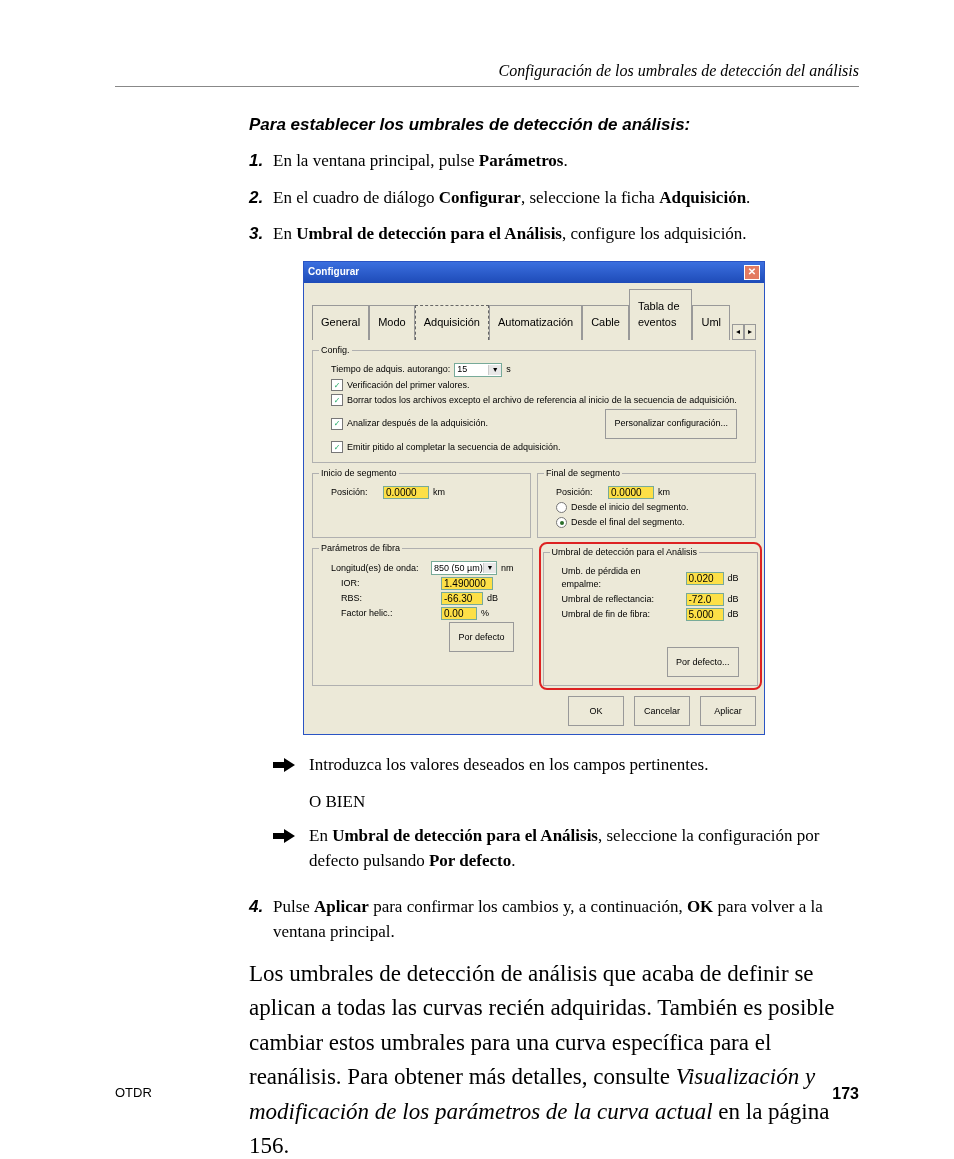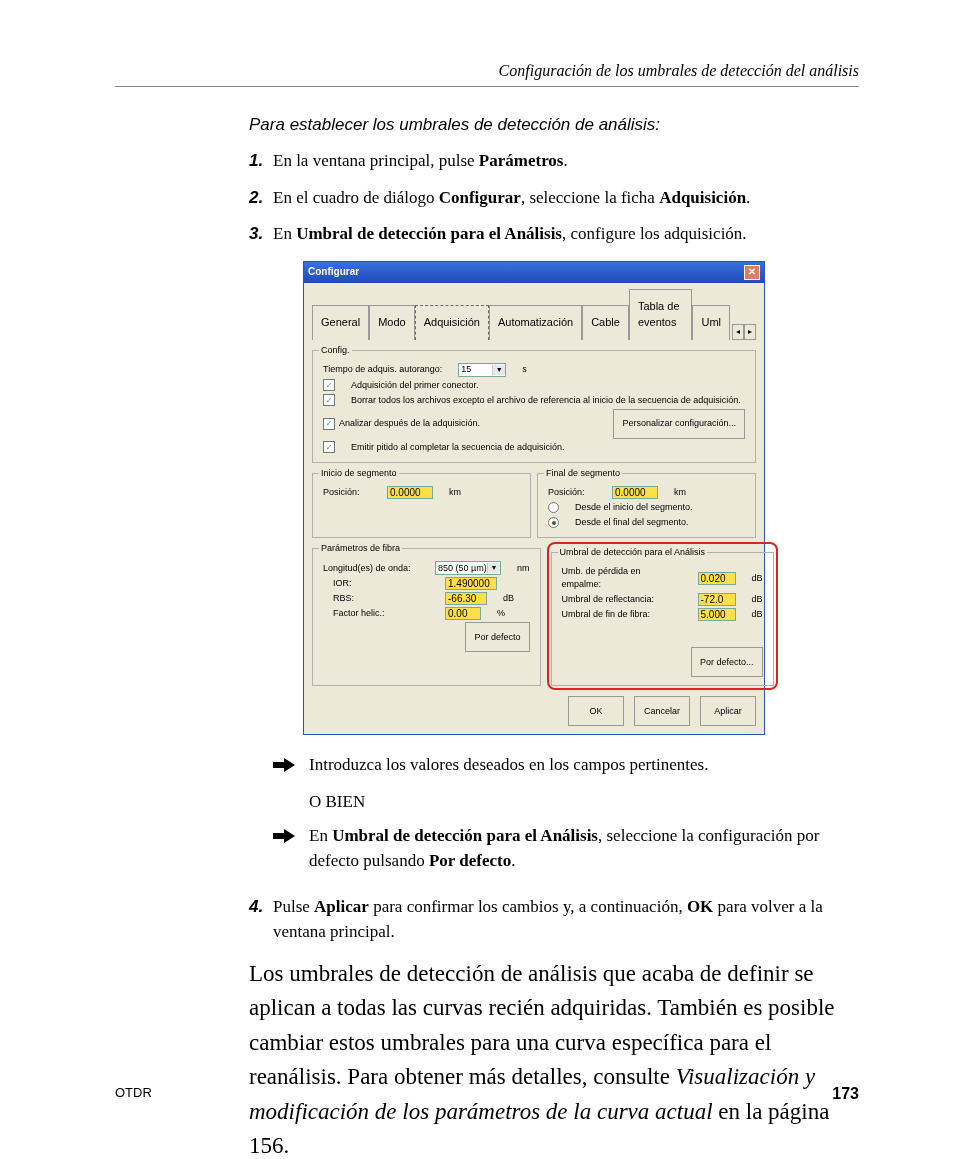--- a/index.html
+++ b/index.html
@@ -2,21 +2,21 @@
 <html><head>
 <meta charset="utf-8">
 <style>
   html,body{margin:0;padding:0;background:#fff;font-family:Georgia,'Times New Roman',serif;color:#000}
   .page{width:954px;height:1159px;position:relative;box-sizing:border-box;padding:60px 95px 0 115px}
   .hdr{text-align:right;margin-bottom:4px}
   .hdr-title{font-family:Arial,Helvetica,sans-serif;font-weight:bold;font-size:18px}
   .hdr-sub{font-style:italic;font-size:16px;margin-top:2px}
   .hdr-rule{border:none;border-top:1px solid #888;margin:6px 0 28px 0}
   .content{margin-left:134px}
-  .sub-heading{font-family:Arial,Helvetica,sans-serif;font-weight:normal;font-style:italic;font-size:17px;margin-bottom:14px}
+  .sub-heading{font-family:Arial,Helvetica,sans-serif;font-weight:bold;font-style:italic;font-size:17px;margin-bottom:14px}
   ol.steps{list-style:none;padding:0;margin:0}
   ol.steps>li{display:flex;margin-bottom:12px;font-size:17px;line-height:1.45}
   .step-num{font-family:Arial,Helvetica,sans-serif;font-weight:bold;font-style:italic;min-width:24px}
   .step-body{flex:1}
   .b{font-weight:bold}
   .i{font-style:italic}
   .arrow-list{list-style:none;padding:0;margin:10px 0 10px 0}
   .arrow-list>li{display:flex;margin-bottom:8px;font-size:17px;line-height:1.45}
   .arrow{min-width:36px;font-size:18px}
   .arrow svg{width:22px;height:14px}
@@ -30,21 +30,21 @@
   .titlebar{background:linear-gradient(#3b6fdf,#1e4bb8);color:#fff;padding:3px 4px;display:flex;justify-content:space-between;align-items:center;font-size:10px;font-weight:bold}
   .closebtn{width:14px;height:13px;background:#e37b61;border:1px solid #fff;color:#fff;display:flex;align-items:center;justify-content:center;font-size:10px;line-height:1}
   .dlg-body{padding:6px 8px 8px 8px}
   .tabs{display:flex;gap:0;margin-bottom:4px;align-items:flex-end}
   .tab{border:1px solid #999;background:#ece9d8;padding:9px 8px;font-size:11px;border-bottom:none}
   .tab.active{border:1px dashed #666;border-bottom:none}
   .tab-scroll{display:flex;margin-left:2px}
   .tab-arrow{border:1px solid #999;width:10px;height:14px;font-size:8px;display:flex;align-items:center;justify-content:center;background:#ece9d8}
   fieldset{border:1px solid #b0b0b0;margin:0 0 4px 0;padding:4px 6px 6px 6px}
   legend{font-size:9px;padding:0 2px}
-  .row{display:flex;align-items:center;gap:16px;margin:2px 4px;font-size:9px}
+  .row{display:flex;align-items:center;gap:4px;margin:2px 12px;font-size:9px}
   .chk{width:10px;height:10px;border:1px solid #777;background:#fff;display:inline-flex;align-items:center;justify-content:center;font-size:8px;color:#2a6}
   .inp{border:1px solid #7a9;background:#fde047;height:13px;font-size:10px;padding:0 2px;box-sizing:border-box}
   .sel{border:1px solid #7a9;background:#fff;height:14px;font-size:9px;display:inline-flex;align-items:center;justify-content:space-between;padding:0 0 0 2px;box-sizing:border-box}
   .sel .dd{width:12px;text-align:center;border-left:1px solid #ccc;background:#e8e8e8;font-size:7px}
   .btn{border:1px solid #999;background:#ece9d8;padding:14px 8px;font-size:9px;height:18px;box-sizing:border-box;display:inline-flex;align-items:center}
   .cols{display:flex;gap:6px}
   .col{flex:1}
   .radio{width:9px;height:9px;border:1px solid #777;border-radius:50%;background:#fff;display:inline-flex;align-items:center;justify-content:center}
   .radio.on::after{content:"";width:4px;height:4px;background:#2a6e2a;border-radius:50%}
   .hl{border:2px solid #d22;border-radius:8px;padding:2px}
@@ -108,21 +108,21 @@
                   <div class="row">
                     <span class="lbl">Tiempo de adquis. autorango:</span>
                     <span class="sel" style="width:48px">
                         <span>15</span>
                         <span class="dd">▼</span>
                       </span>
                     <span>s</span>
                   </div>
                   <div class="row">
                       <span class="chk">✓</span>
-                      <span>Adquisición del primer conector.</span>
+                      <span>Verificación del primer valores.</span>
                     </div>
                   <div class="row">
                       <span class="chk">✓</span>
                       <span>Borrar todos los archivos excepto el archivo de referencia al inicio de la secuencia de adquisición.</span>
                     </div>
                   <div class="row" style="justify-content:space-between">
                     <span style="display:flex;align-items:center;gap:4px">
                         <span class="chk">✓</span>
                         <span>Analizar después de la adquisición.</span>
                       </span>

